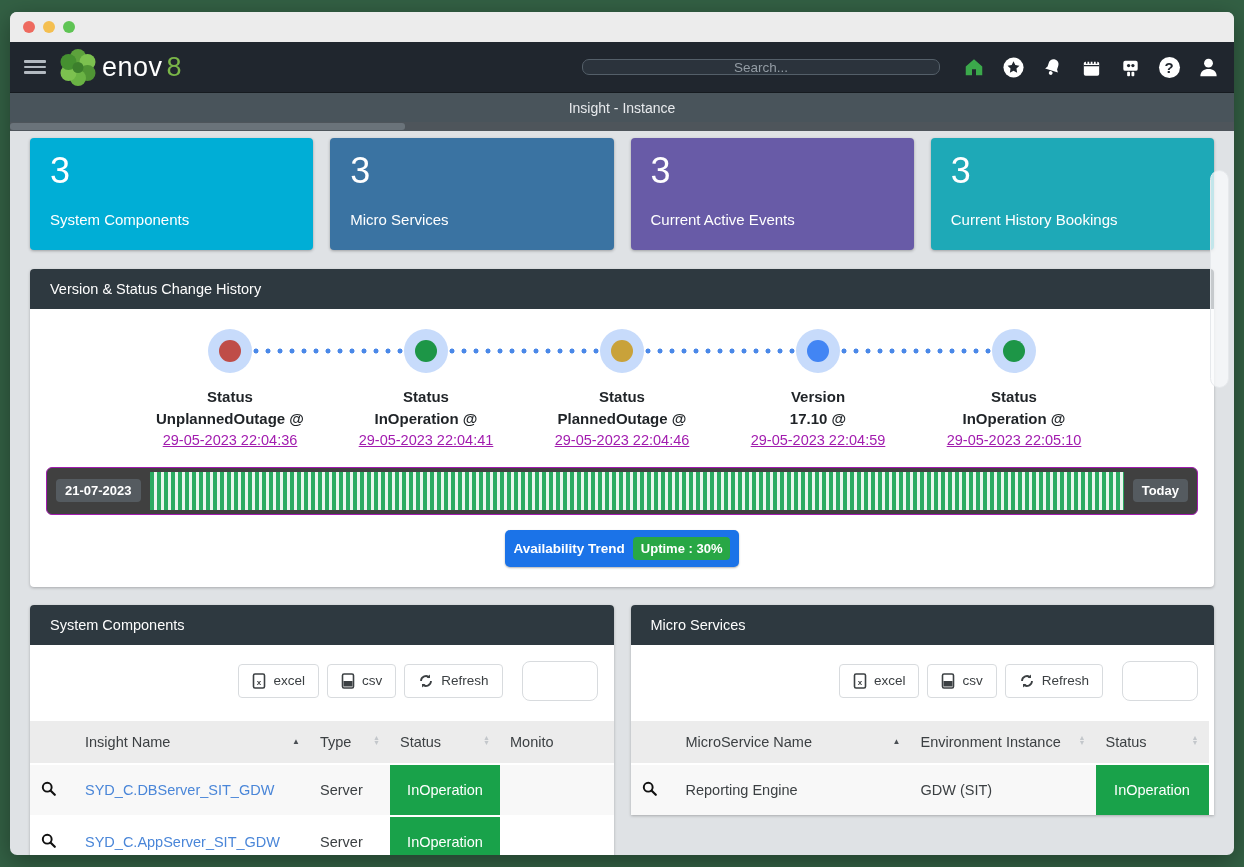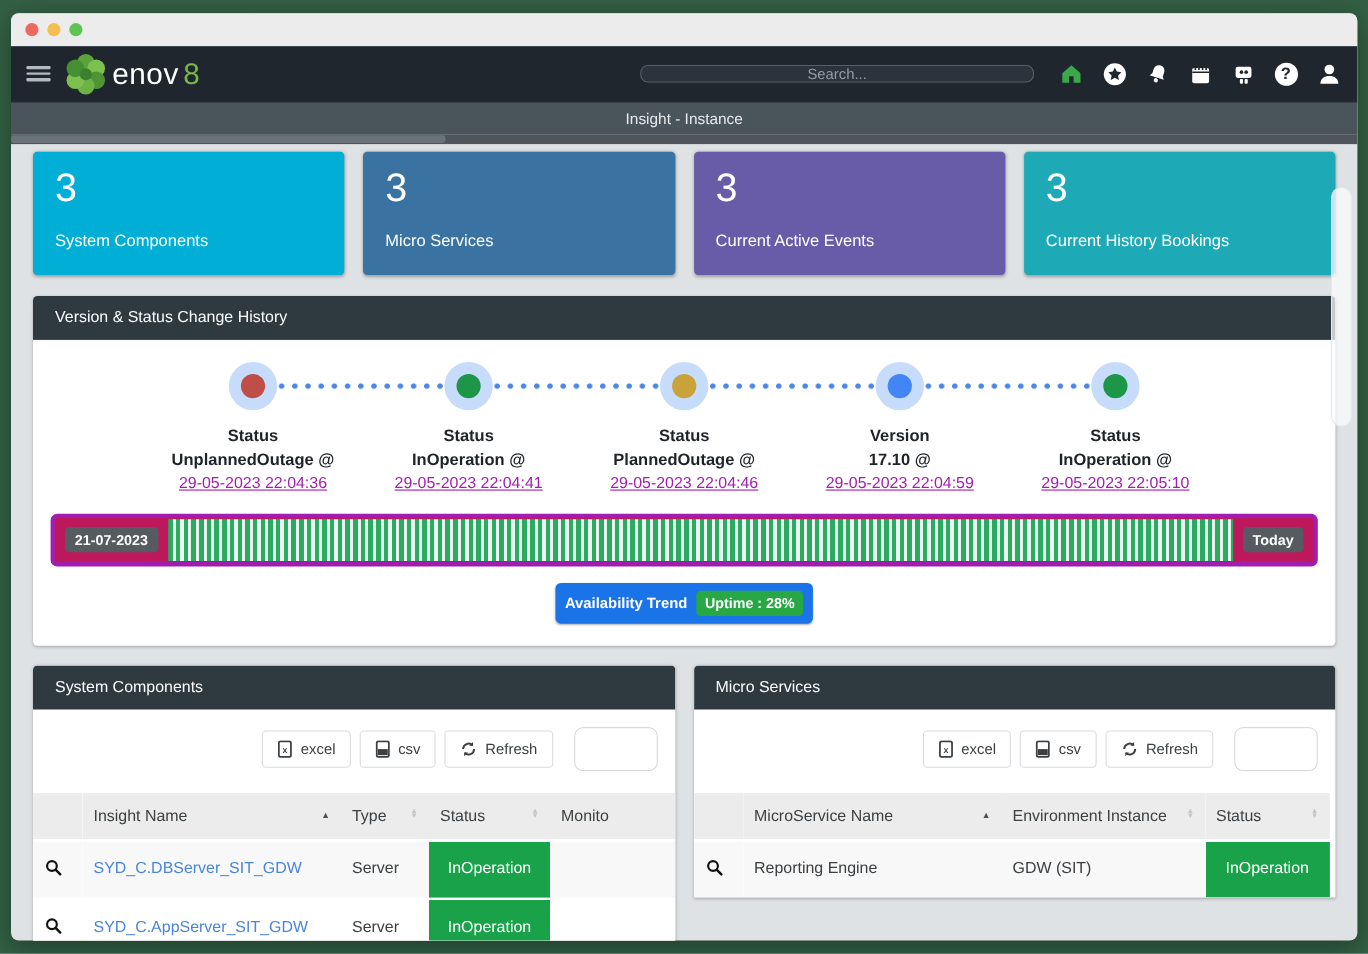--- a/index.html
+++ b/index.html
@@ -58,21 +58,21 @@
   .tl-conn { width:152px; height:6px; flex:0 0 auto;
              background-image:radial-gradient(circle, #4a88e8 2.2px, transparent 2.8px);
              background-size:12px 6px; background-position:center; background-repeat:repeat-x; }
   .tl-labels { display:flex; justify-content:center; margin-top:13px; }
   .tl-label { width:196px; text-align:center; line-height:1.45; }
   .tl-kind { font-size:15px; font-weight:bold; color:#1f2327; }
   .tl-value { font-size:15px; font-weight:bold; color:#1f2327; }
   .tl-time { font-size:14.5px; color:#a21caf;text-decoration:underline; }
 
   
-  .avail { margin-top:16px; background:#be185d; border:4px solid #a21caf; border-radius:6px;
+  .avail { margin-top:16px; background:#404040; border:1px solid #a21caf; border-radius:6px;
            height:48px; display:flex; align-items:center; padding:0 9px; gap:9px; }
   .avail-badge { background:#555b60; color:#fff; font-size:13px; font-weight:bold;
                  padding:4px 9px; border-radius:4px; white-space:nowrap; }
   .avail-bars { flex:1; height:38px;
                 background:repeating-linear-gradient(90deg,#2bab62 0 4px,#e9f5ee 4px 7px); }
 
   .trend-row { text-align:center; margin-top:15px; }
   .trend-btn { display:inline-flex; align-items:center; gap:8px; background:#1b73e8; border:none;
                color:#fff; font-weight:bold; font-size:13.5px; padding:7px 9px; border-radius:5px;
                cursor:pointer; box-shadow:0 1px 2px rgba(0,0,0,.3); font-family:"Liberation Sans",sans-serif; }
@@ -272,21 +272,21 @@
 
         <div class="avail">
           <span class="avail-badge">21-07-2023</span>
           <div class="avail-bars"></div>
           <span class="avail-badge">Today</span>
         </div>
 
         <div class="trend-row">
           <button class="trend-btn">
             <span>Availability Trend</span>
-            <span class="uptime-badge">Uptime : 28%</span>
+            <span class="uptime-badge">Uptime : 30%</span>
           </button>
         </div>
 
       </div>
     </div>
 
     <div class="tables">
 
       <div class="panel table-panel">
         <div class="panel-header">System Components</div>

